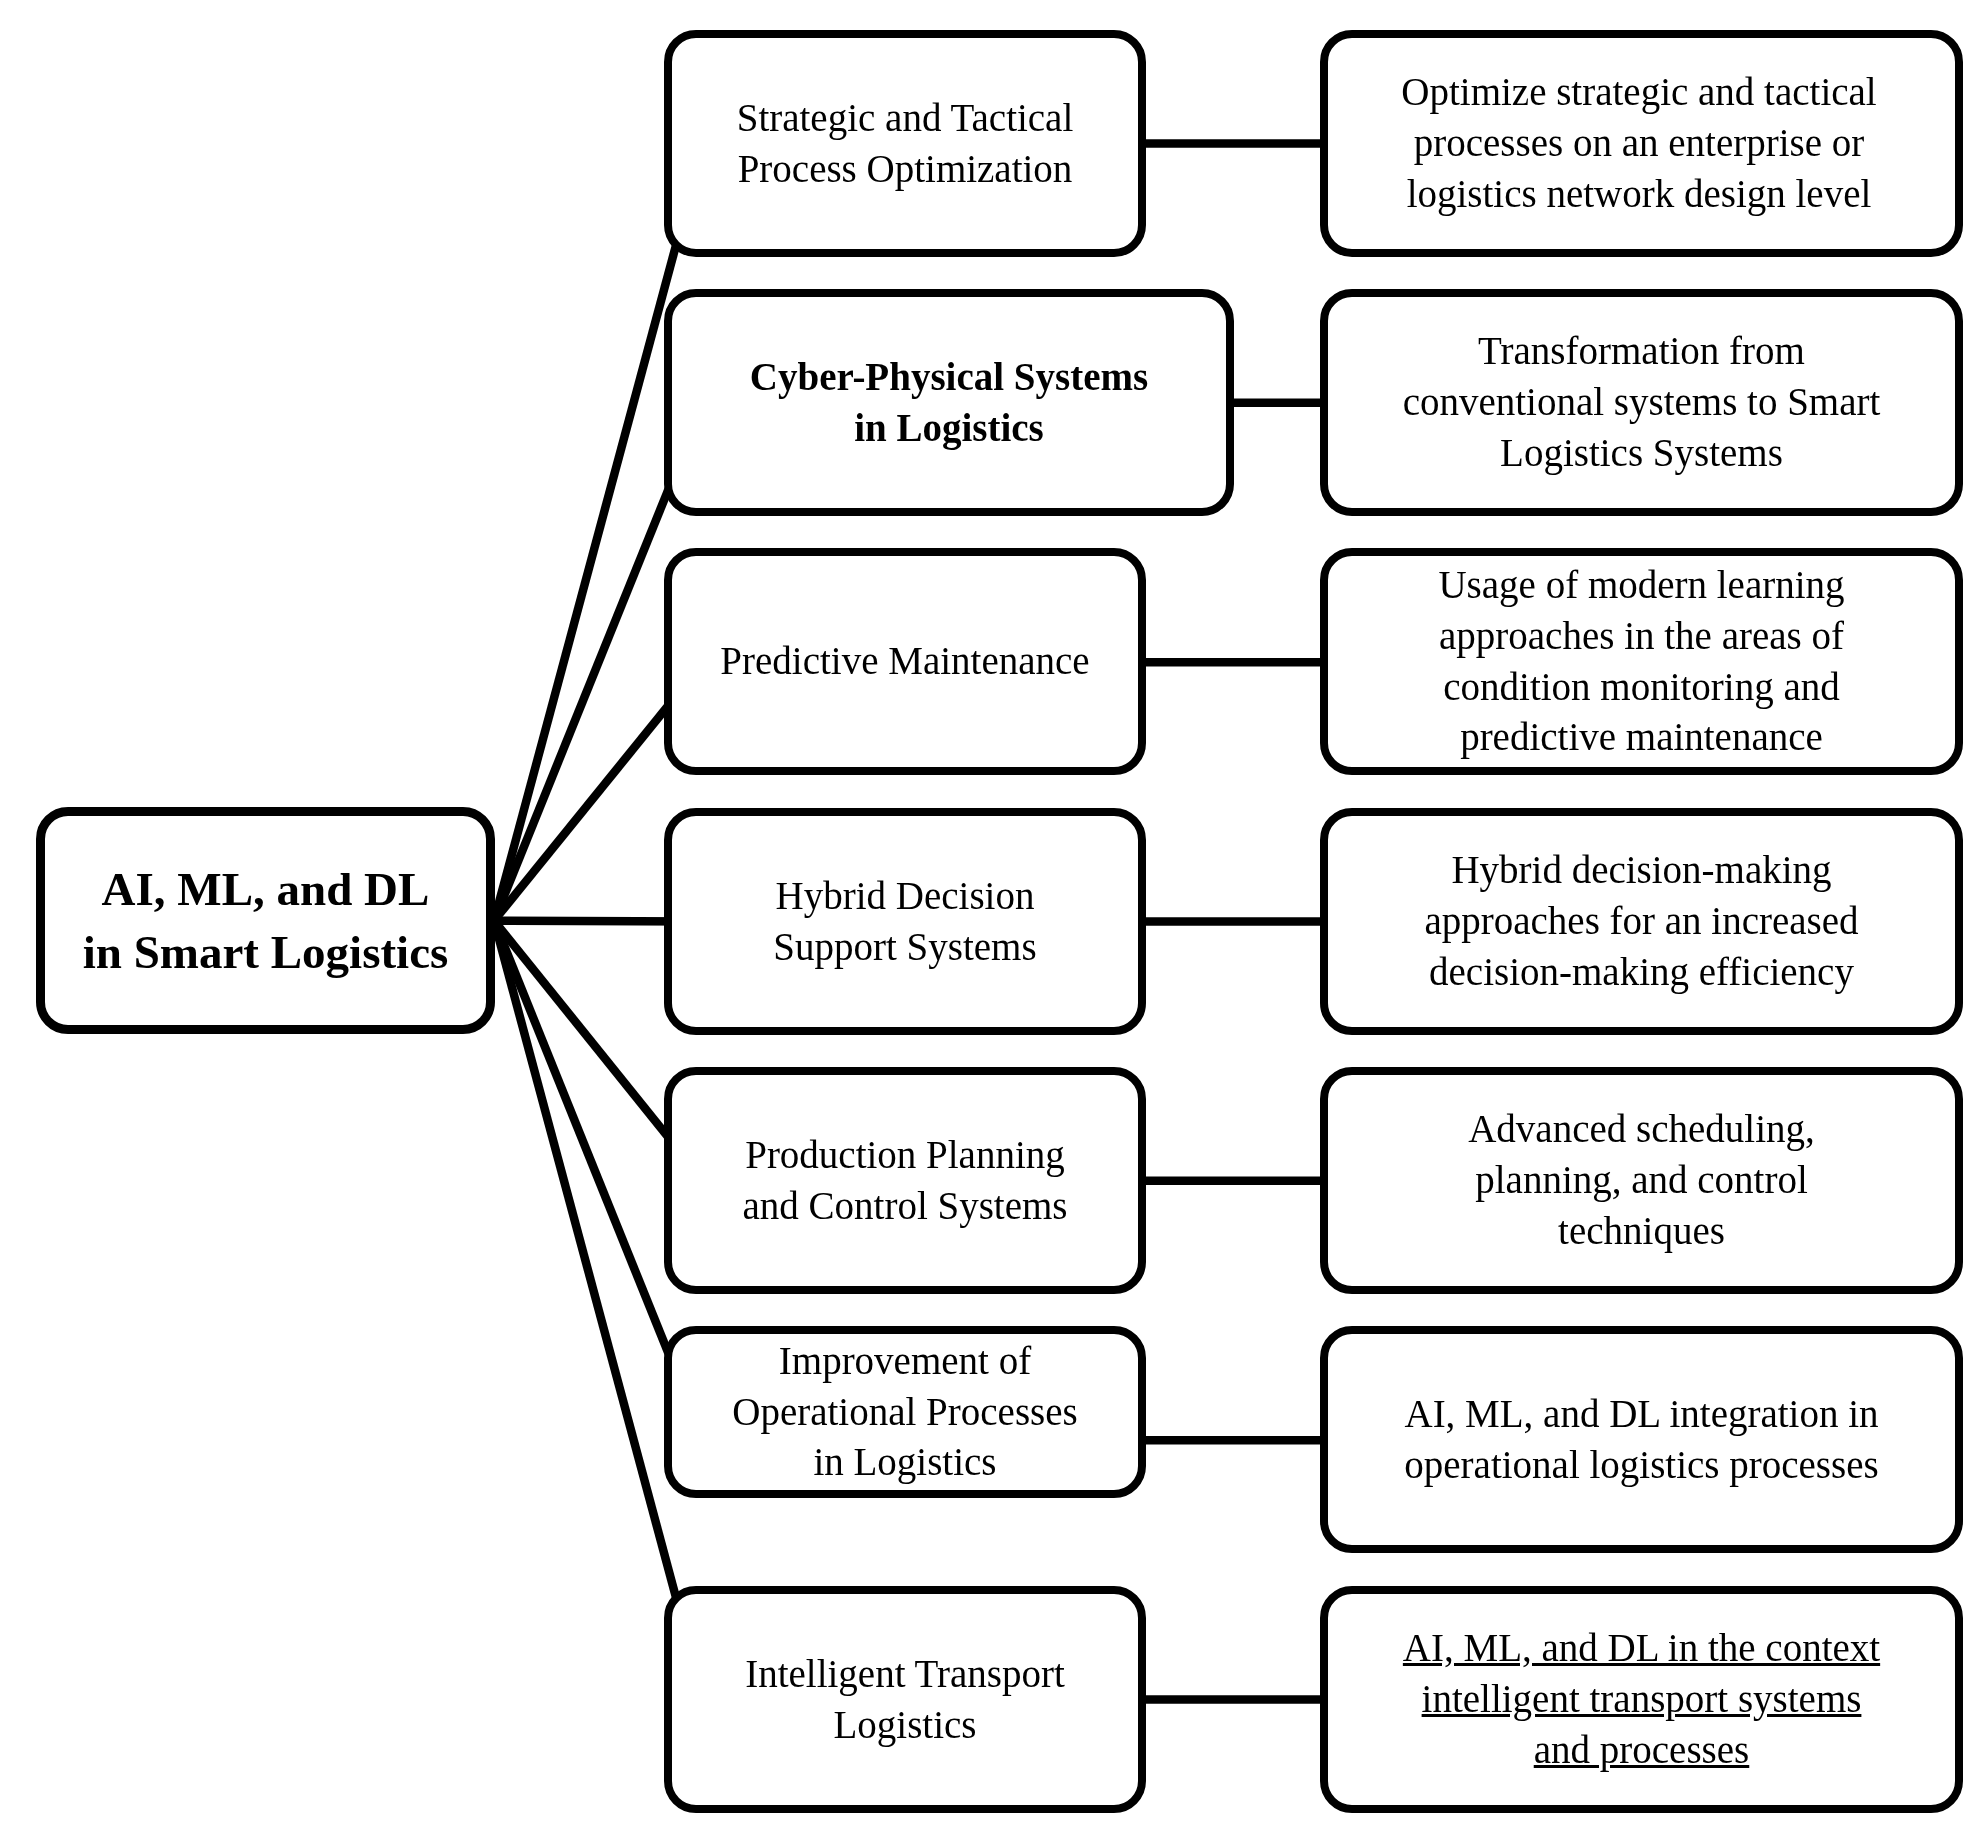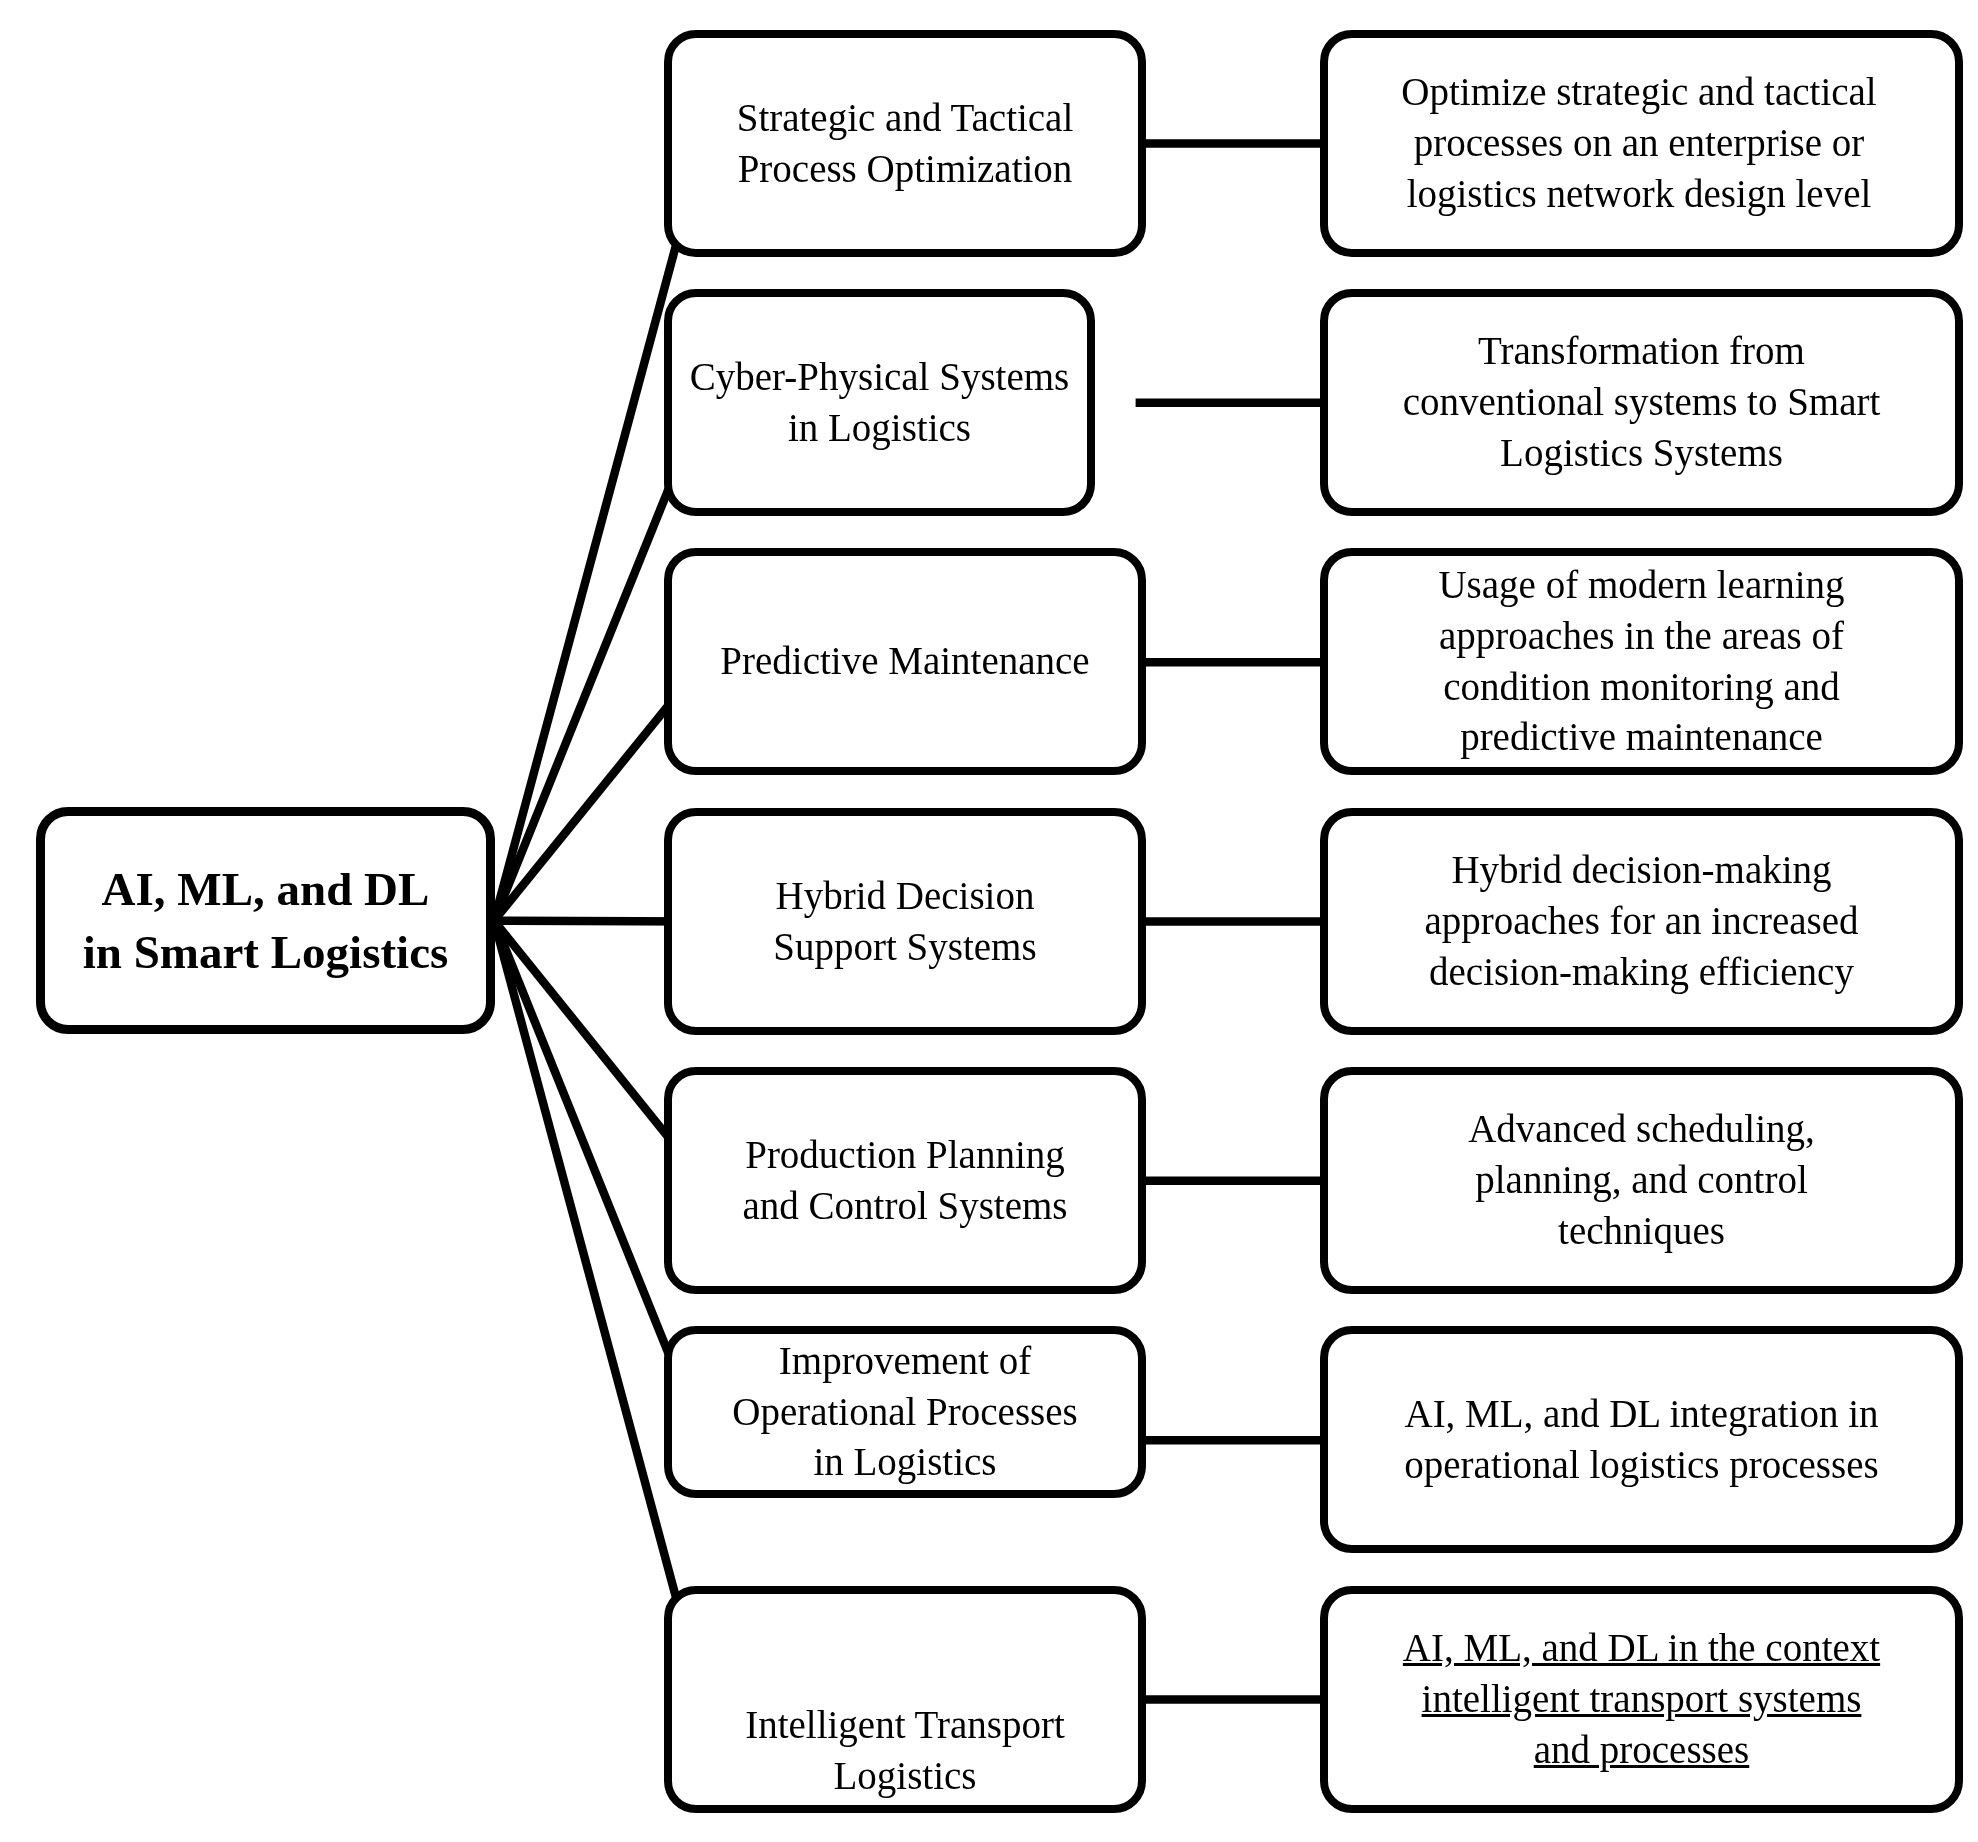--- a/index.html
+++ b/index.html
@@ -81,21 +81,21 @@
   <div class="node topic" style="left:664px; top:30px; width:482px; height:227px;">
     <span>Strategic and Tactical
 Process Optimization</span>
   </div>
   <div class="node desc" style="left:1320px; top:30px; width:643px; height:227px;padding-left:7px;">
     <span>Optimize strategic and tactical
 processes on an enterprise or
 logistics network design level</span>
   </div>
 
-  <div class="node topic" style="left:664px; top:289px; width:431px; height:227px;">
+  <div class="node topic" style="left:664px; top:289px; width:570px; height:227px;font-weight:bold;">
     <span>Cyber-Physical Systems
 in Logistics</span>
   </div>
   <div class="node desc" style="left:1320px; top:289px; width:643px; height:227px;">
     <span>Transformation from
 conventional systems to Smart
 Logistics Systems</span>
   </div>
 
   <div class="node topic" style="left:664px; top:548px; width:482px; height:227px;">
@@ -131,21 +131,21 @@
   <div class="node topic" style="left:664px; top:1326px; width:482px; height:172px;">
     <span>Improvement of
 Operational Processes
 in Logistics</span>
   </div>
   <div class="node desc" style="left:1320px; top:1326px; width:643px; height:227px;font-family:Liberation Serif, serif;">
     <span>AI, ML, and DL integration in
 operational logistics processes</span>
   </div>
 
-  <div class="node topic" style="left:664px; top:1586px; width:482px; height:227px;align-items:flex-end;">
+  <div class="node topic" style="left:664px; top:1586px; width:482px; height:227px;">
     <span>Intelligent Transport
 Logistics</span>
   </div>
   <div class="node desc" style="left:1320px; top:1586px; width:643px; height:227px;text-decoration:underline;">
     <span>AI, ML, and DL in the context
 intelligent transport systems
 and processes</span>
   </div>
 
 </div>

